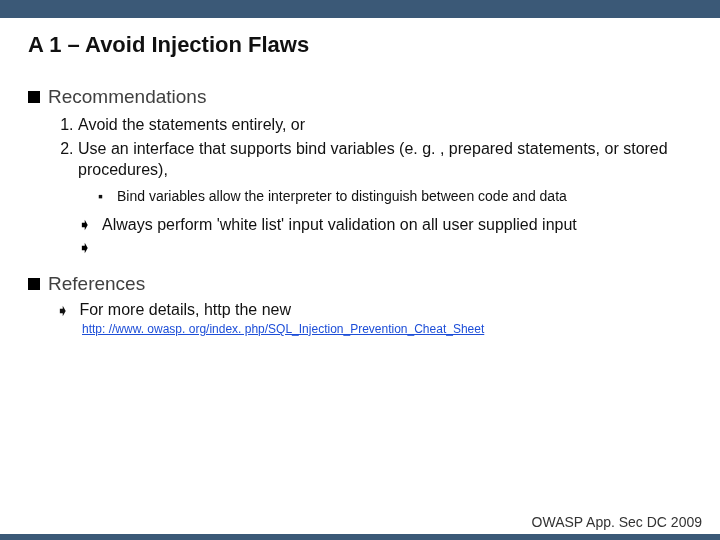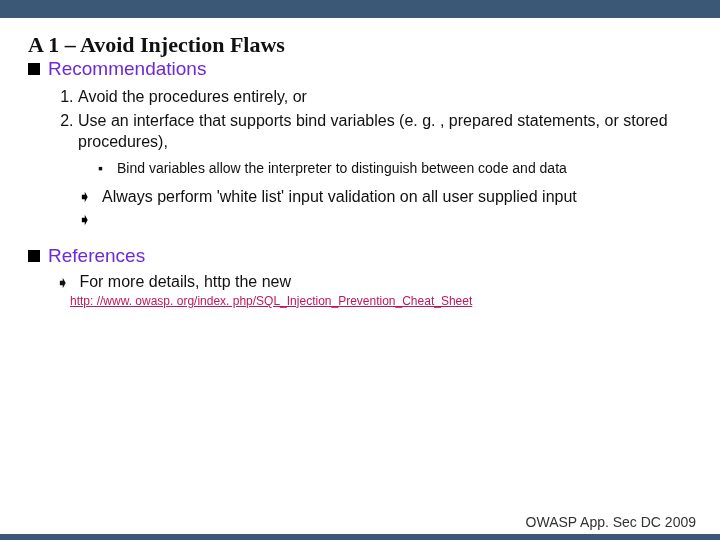--- a/index.html
+++ b/index.html
@@ -16,40 +16,40 @@
     height: 18px;
     background: #3b5977;
   }
   .content {
     padding: 14px 28px 0 28px;
   }
   .title {
     font-size: 22px;
     font-weight: bold;
     color: #111;
-    font-family: Liberation Serif, serif;
+    margin-bottom: 28px;
   }
   .section {
     margin-bottom: 14px;
   }
   .sec-head {
     display: flex;
     align-items: center;
     gap: 8px;
     margin-bottom: 6px;
   }
   .sq {
     width: 12px;
     height: 12px;
     background: #000;
     flex: none;
   }
   .sec-title {
     font-size: 19px;
-    color: #6d28d9;
+    color: #404040;
   }
   ol.numlist {
     list-style: decimal;
     margin-left: 50px;
     font-size: 16px;
     color: #111;
     line-height: 1.35;
   }
   ol.numlist li {
     margin-bottom: 2px;
@@ -94,30 +94,30 @@
   .ref-arrow .row {
     display: flex;
     gap: 10px;
     font-size: 16px;
     color: #111;
   }
   .ref-arrow .mk {
     flex: none;
   }
   .link {
-    margin-left: 42px;
+    margin-left: 54px;
     font-size: 12px;
-    color: #be185d;
+    color: #1d4ed8;
     text-decoration: underline;
     margin-top: 2px;
   }
   .footer {
     position: absolute;
     bottom: 10px;
-    right: 24px;
+    right: 18px;
     font-size: 14px;
     color: #333;
   }
   .bottombar {
     position: absolute;
     bottom: 0;
     left: 0;
     width: 100%;
     height: 6px;
     background: #3b5977;
@@ -132,21 +132,21 @@
 
   <div class="title">A 1 – Avoid Injection Flaws</div>
 
   <div class="section">
     <div class="sec-head">
       <div class="sq"></div>
       <div class="sec-title">Recommendations</div>
     </div>
 
     <ol class="numlist">
-      <li>Avoid the procedures entirely, or</li>
+      <li>Avoid the statements entirely, or</li>
       <li>Use an interface that supports bind variables (e. g. , prepared statements, or stored procedures),</li>
     </ol>
 
     <div class="subbullet">
       <div class="row">
         <span class="mk">▪</span>
         <span>Bind variables allow the interpreter to distinguish between code and data</span>
       </div>
     </div>
 

